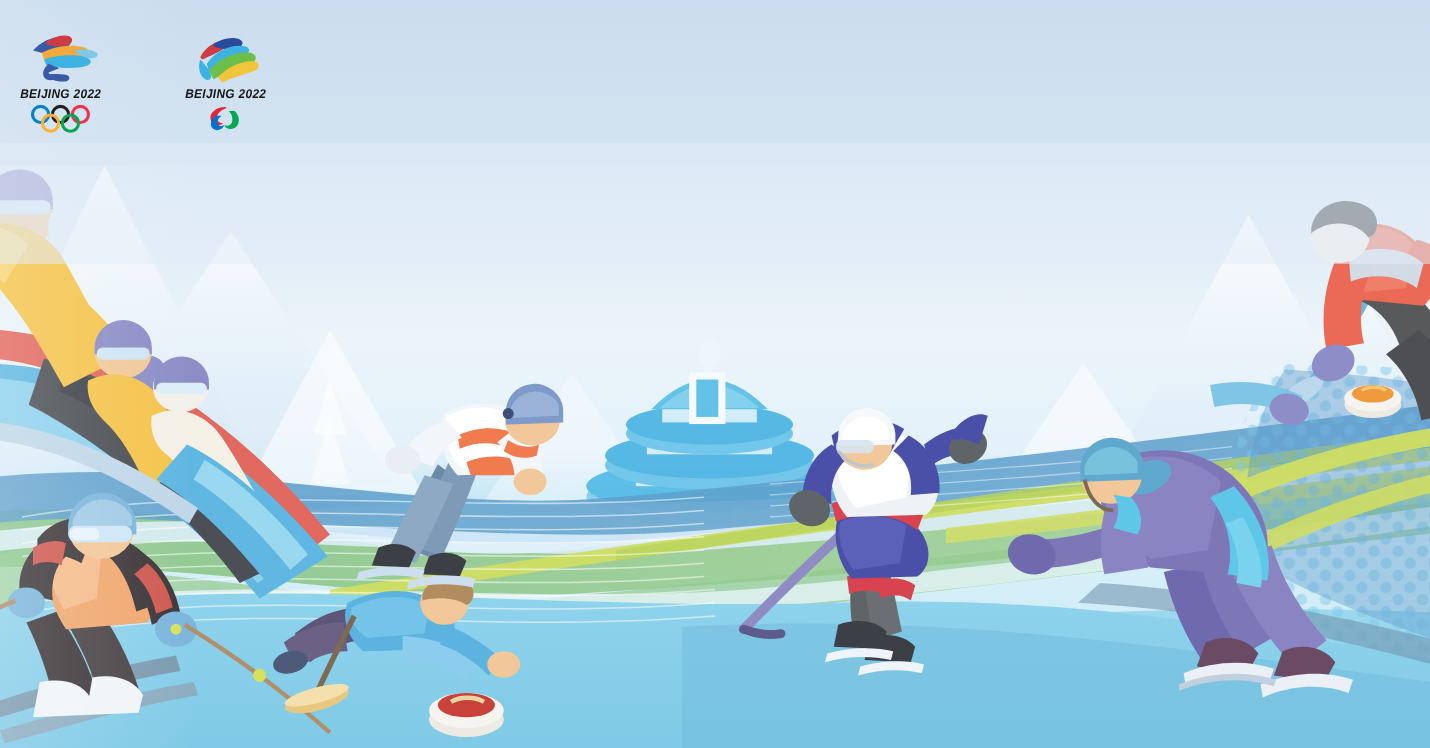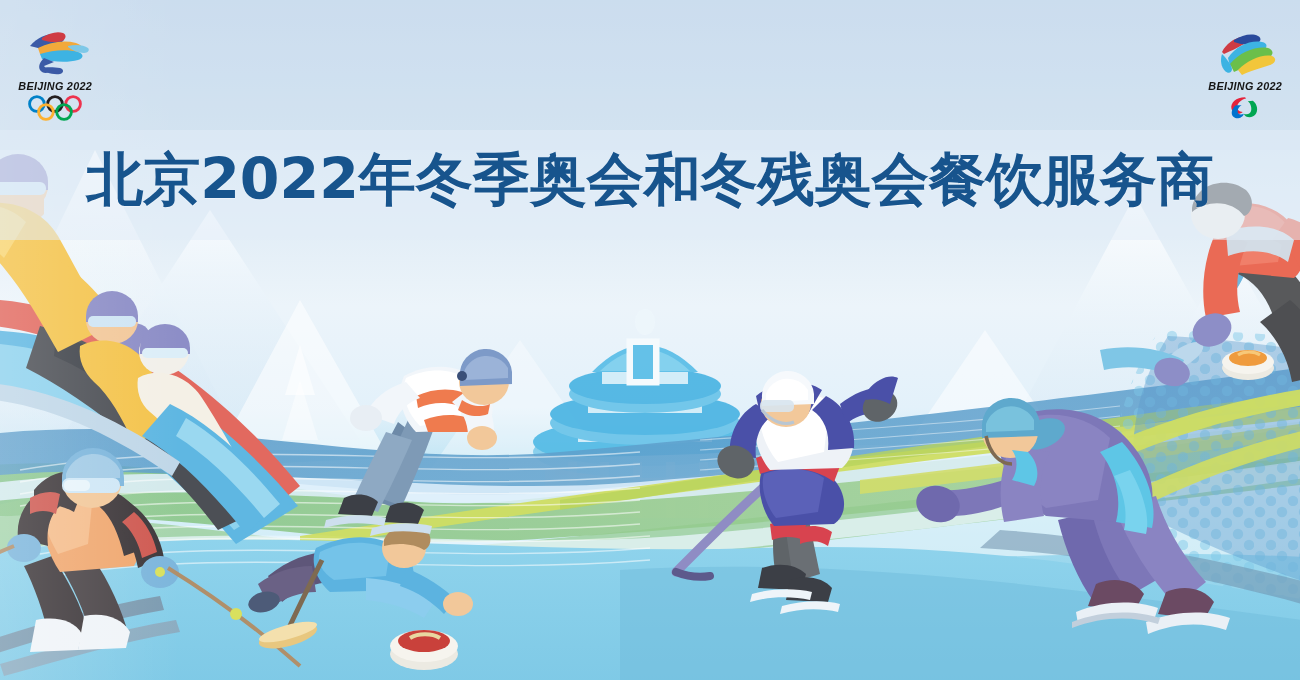--- a/index.html
+++ b/index.html
@@ -28,21 +28,21 @@
   }
 
   
   #logo-row {
     position: absolute;
     left: 0;
     top: 28px;
     width: 1300px;
     height: 112px;
     display: flex;
-    justify-content: space-between;
+    justify-content: flex-start;
     align-items: flex-start;
     gap: 40px;
     z-index: 40;
   }
   .logo-block {
     width: 110px;
     display: flex;
     flex-direction: column;
     align-items: center;
   }
@@ -525,15 +525,14 @@
       </svg>
       <div class="logo-word">BEIJING 2022</div>
       <svg class="logo-sym" viewBox="0 0 100 46" width="58" height="26" xmlns="http://www.w3.org/2000/svg">
         <path d="M50 4 C34 4 24 14 26 24 C28 33 40 36 46 30 C40 30 35 26 36 20 C38 12 46 7 52 6 Z" fill="#e5233b"></path>
         <path d="M34 18 C26 24 24 34 30 39 C36 44 46 40 48 33 C42 36 37 34 37 29 C37 24 40 20 44 18 Z" fill="#0072ce"></path>
         <path d="M64 10 C72 16 74 28 68 35 C62 42 50 40 48 33 C54 36 60 33 61 27 C62 20 59 14 55 11 Z" fill="#00a651"></path>
       </svg>
     </div>
   </div>
 
-  <div id="title">北京2022年冬季奥会和冬残奥会餐饮服务商</div>
 
 </div>
 
 </body></html>

